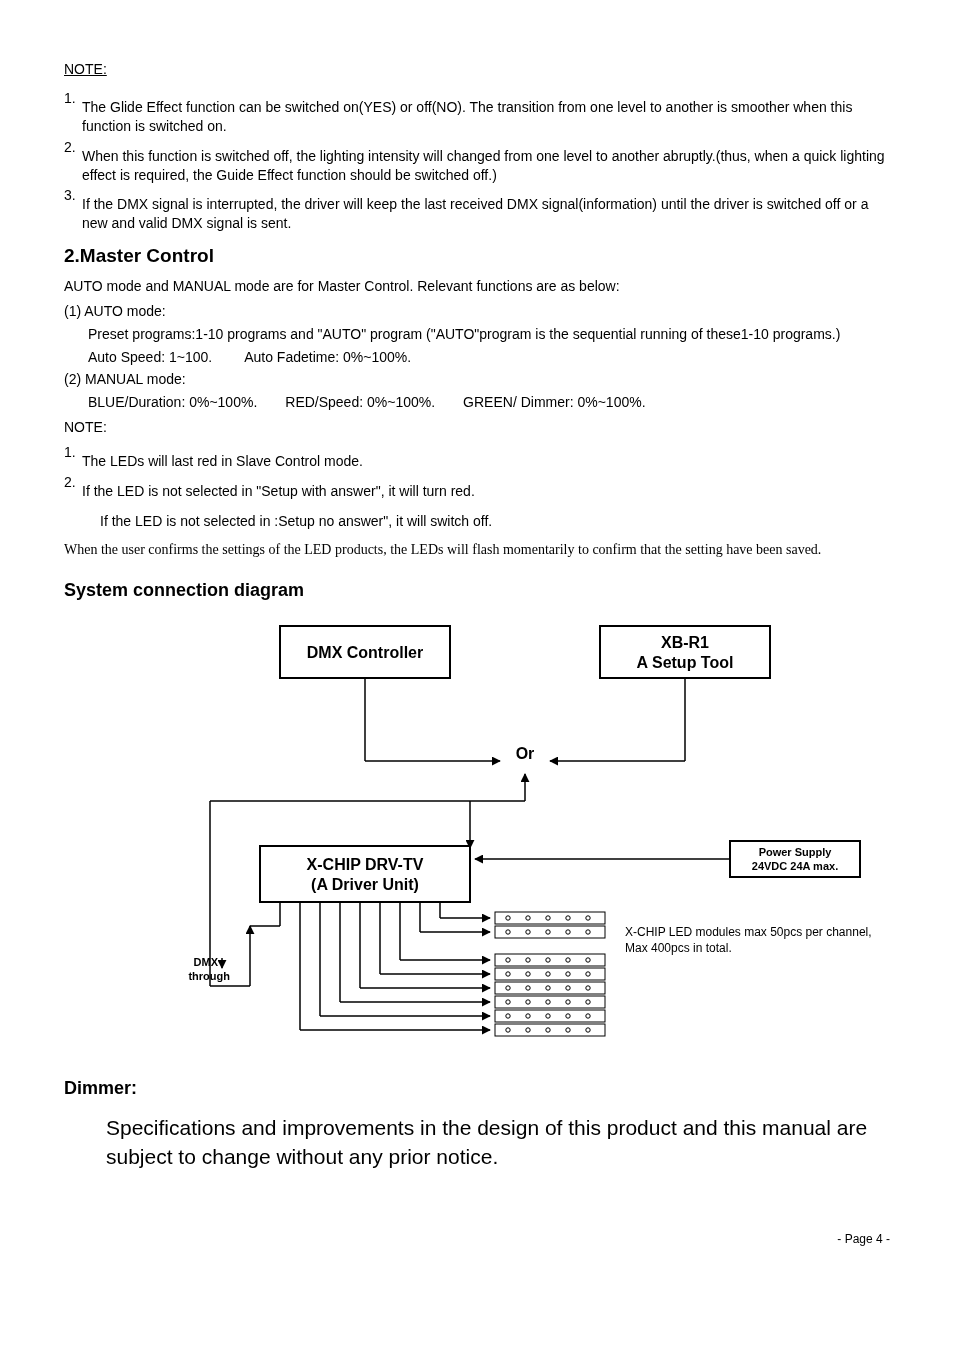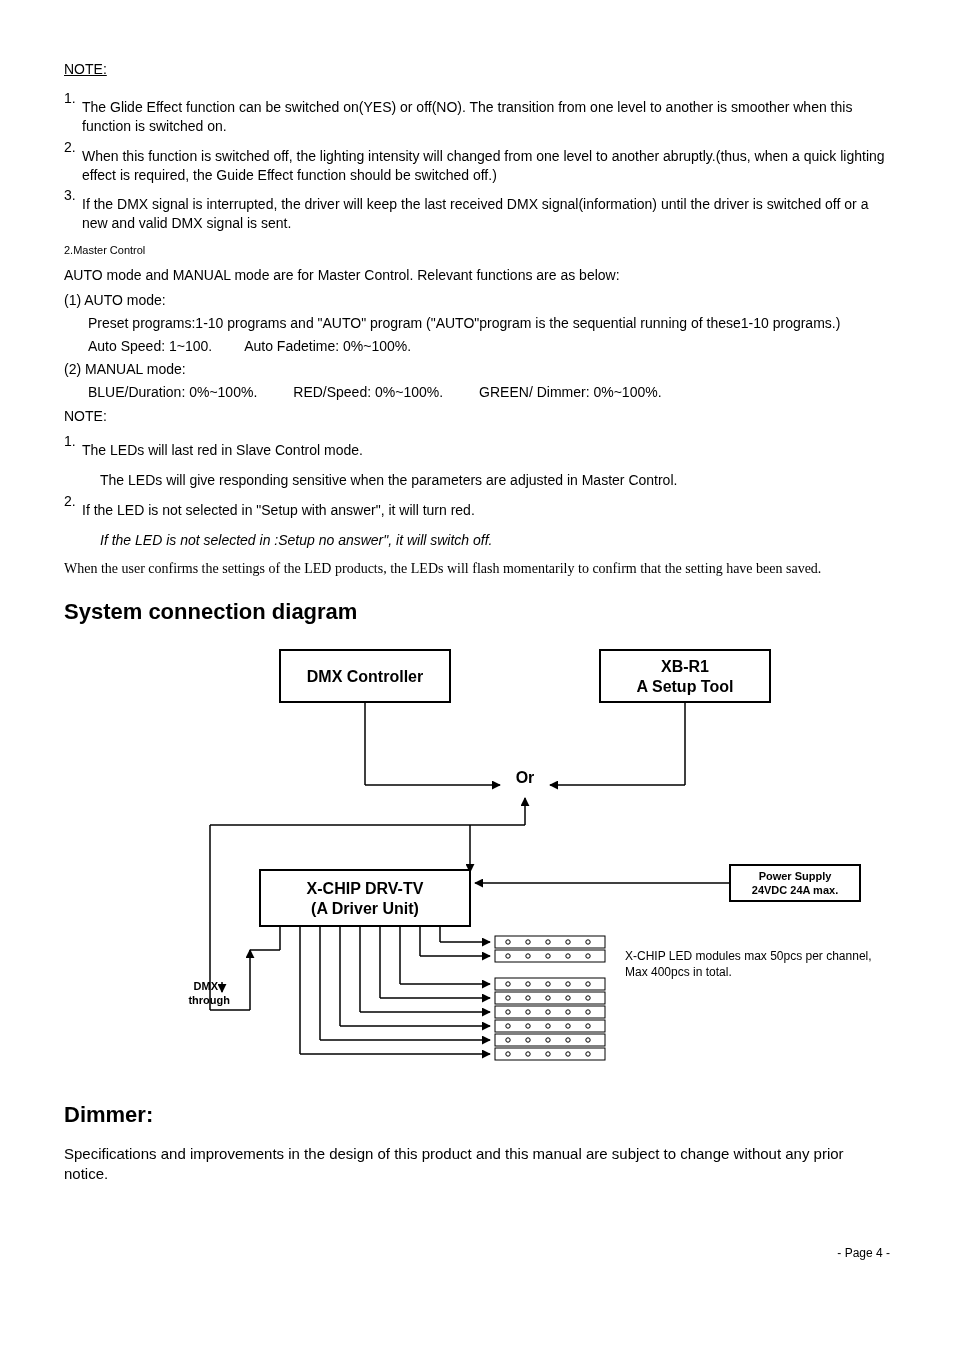--- a/index.html
+++ b/index.html
@@ -28,44 +28,44 @@
   }
   .numbered-list .item .num {
     flex: 0 0 auto;
     min-width: 14px;
   }
   .numbered-list .item .txt {
     flex: 1 1 auto;
     margin-top: 9px;
   }
   .h3 {
-    font-weight: normal;
-    font-size: 11px;
+    font-weight: bold;
+    font-size: 19px;
     margin: 10px 0 8px 0;
   }
   .para {
     margin: 6px 0;
   }
   .mode-line {
     margin: 4px 0 4px 0;
   }
   .indent {
     margin-left: 24px;
   }
   .three-col {
     display: flex;
-    gap: 36px;
+    gap: 28px;
   }
   .two-col {
     display: flex;
     gap: 32px;
   }
   .h1 {
     font-weight: bold;
-    font-size: 22px;
+    font-size: 18px;
     margin: 18px 0 14px 0;
   }
   .diagram-wrap {
     width: 100%;
     display: flex;
     justify-content: flex-end;
     margin: 10px 0 20px 0;
   }
   svg { display: block; }
   .page-num {
@@ -110,29 +110,25 @@
   <span>RED/Speed: 0%~100%.</span>
   <span>GREEN/ Dimmer: 0%~100%.</span>
 </div>
 
 <div class="para">NOTE:</div>
 <div class="numbered-list" style="margin-left:0;">
   <div class="item">
     <div class="num">1.</div>
     <div class="txt">The LEDs will last red in Slave Control mode.</div>
   </div>
-  <div class="item" style="margin-left:18px;">
-    <div class="num"></div>
-    <div class="txt">The LEDs will give responding sensitive when the parameters are adjusted in Master Control.</div>
-  </div>
   <div class="item">
     <div class="num">2.</div>
     <div class="txt">If the LED is not selected in "Setup with answer", it will turn red.</div>
   </div>
-  <div class="item" style="margin-left:18px;font-style:italic;">
+  <div class="item" style="margin-left:18px;">
     <div class="num"></div>
     <div class="txt">If the LED is not selected in :Setup no answer", it will switch off.</div>
   </div>
 </div>
 <div class="para" style="margin-top:0;font-family:Liberation Serif, serif;">When the user confirms the settings of the LED products, the LEDs will flash momentarily to confirm that the setting have been saved.</div>
 
 <div class="h1">System connection diagram</div>
 
 <div class="diagram-wrap">
 <svg width="760" height="440" viewBox="0 0 760 440">
@@ -281,15 +277,15 @@
         </g>
   </g>
 
   <text x="495" y="320" font-family="Arial" font-size="12">X-CHIP LED modules max 50pcs per channel,</text>
   <text x="495" y="336" font-family="Arial" font-size="12">Max 400pcs in total.</text>
 
 </svg>
 </div>
 
 <div class="h1" style="margin-top:6px;">Dimmer:</div>
-<div class="para" style="font-size:15px;">Specifications and improvements in the design of this product and this manual are subject to change without any prior notice.</div>
+<div class="para" style="font-size:21px;margin-left:42px;">Specifications and improvements in the design of this product and this manual are subject to change without any prior notice.</div>
 
 <div class="page-num">- Page 4 -</div>
 
 </body></html>

